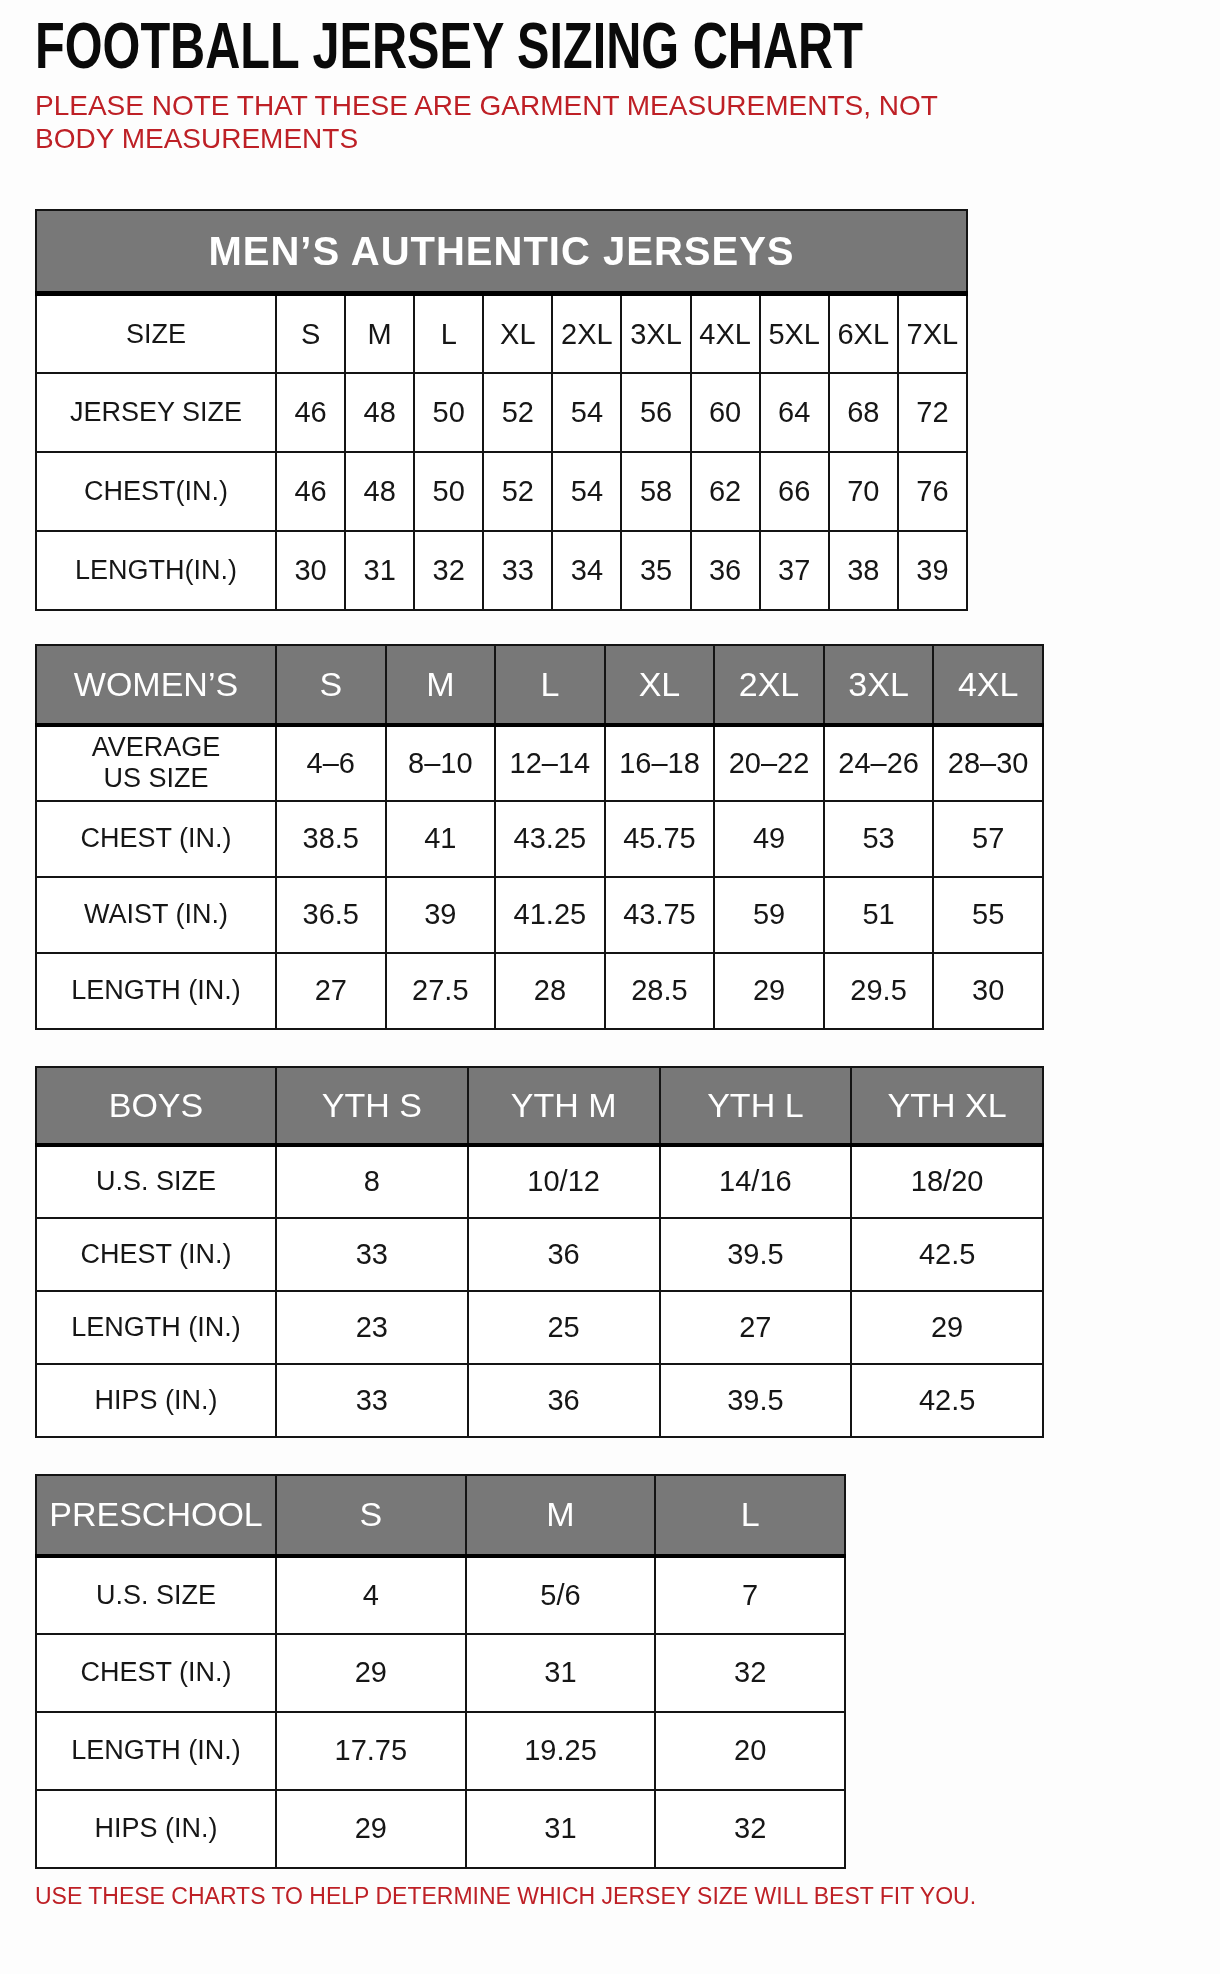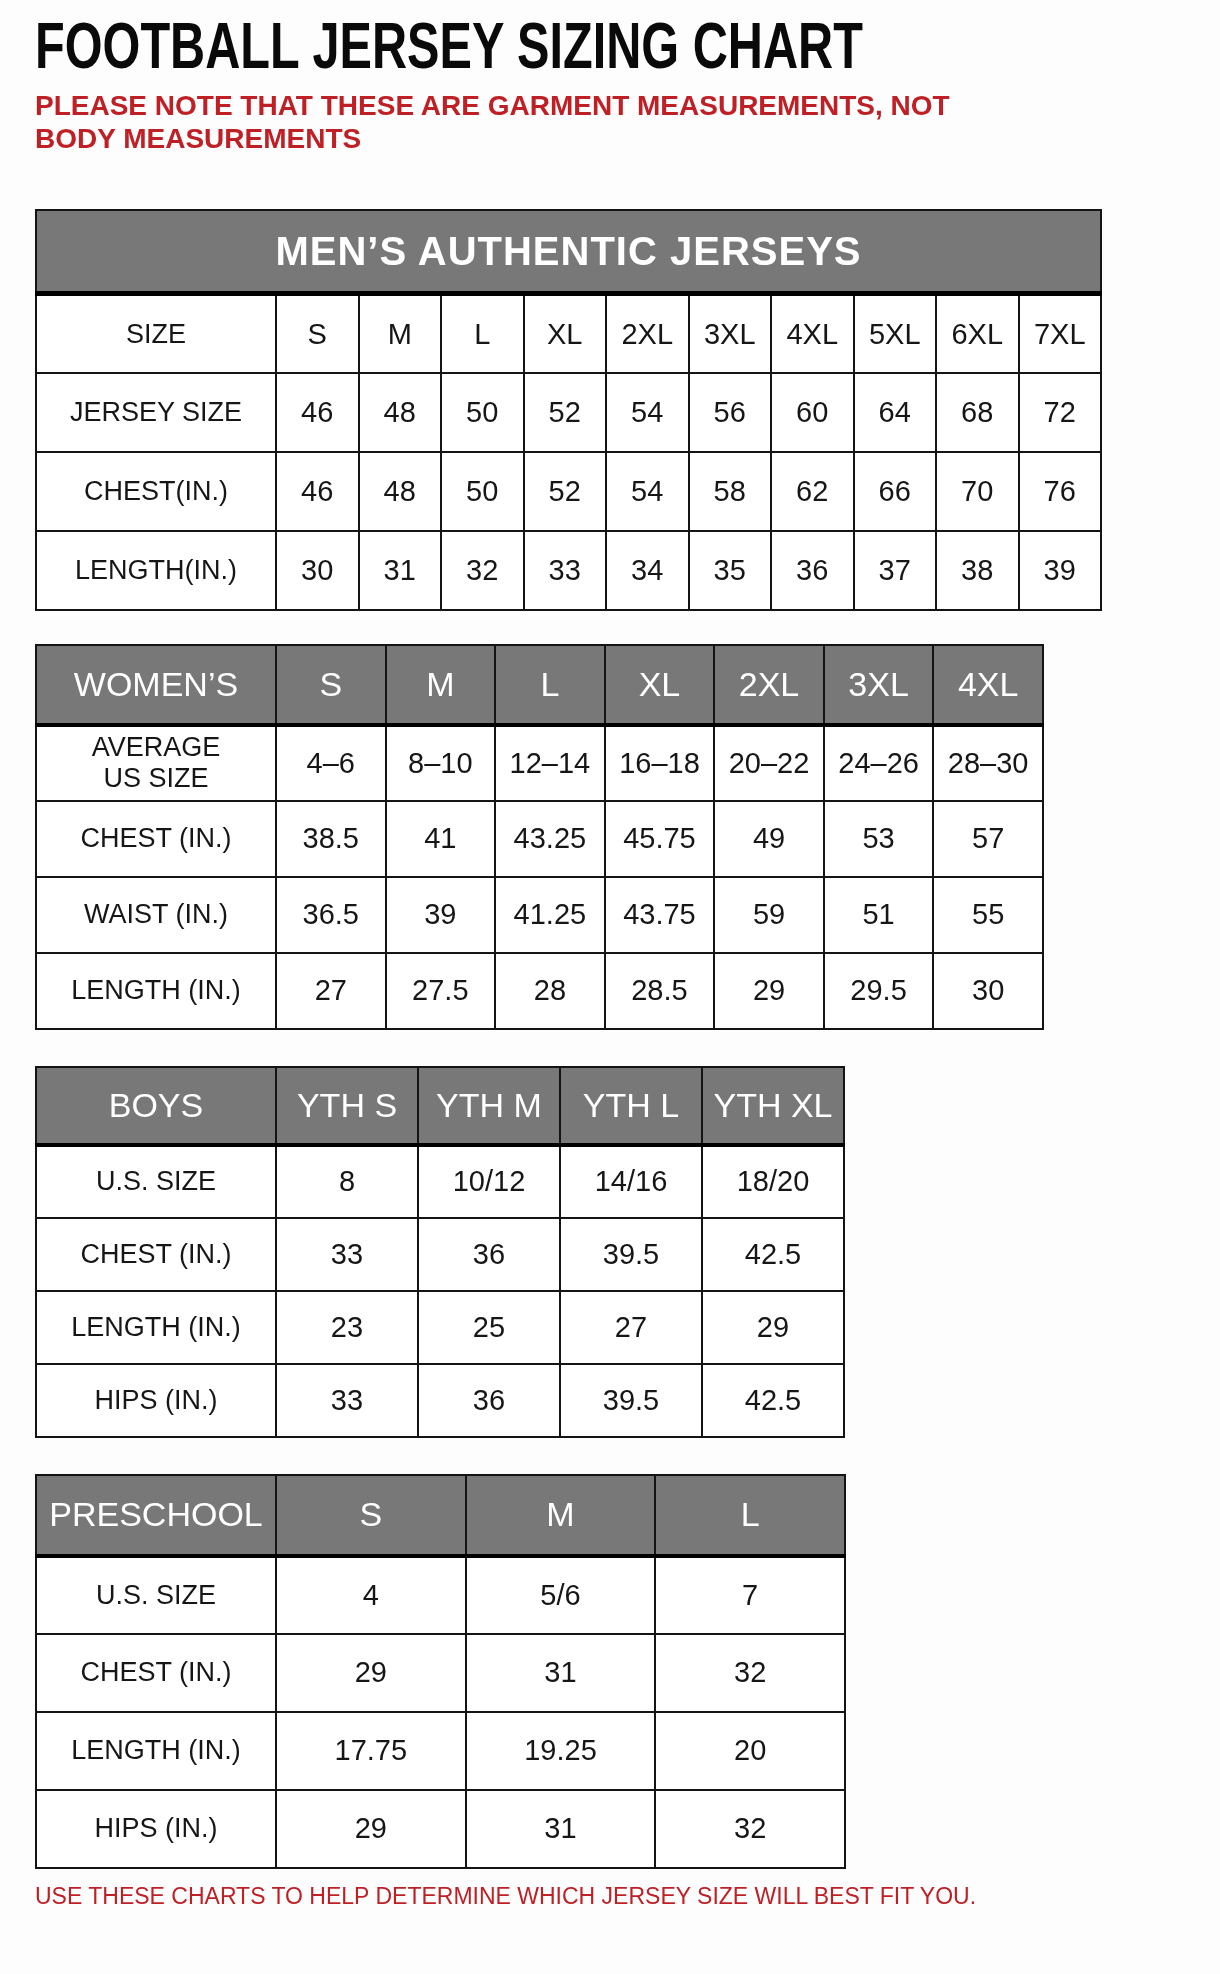--- a/index.html
+++ b/index.html
@@ -31,21 +31,21 @@
     transform: scaleX(0.76);
     transform-origin: left center;
     letter-spacing: 0px;
   }
   .subtitle {
     margin: 12px 0 0 0;
     max-width: 940px;
     color: var(--accent-red);
     font-size: 28px;
     line-height: 1.18;
-    font-weight: 700;
+    font-weight: 400;
   }
   table {
     border-collapse: collapse;
     table-layout: fixed;
     background: #fff;
   }
   td {
     border: 2px solid var(--border-dark);
     text-align: center;
     vertical-align: middle;
@@ -67,29 +67,29 @@
   }
   td.banner {
     background: var(--header-gray);
     color: #fff;
     font-size: 40px;
     font-weight: 700;
     letter-spacing: 1px;
     border-bottom: 5px solid #000;
     height: 82px;
   }
-  #table-mens { width: 1067px; margin-top: 54px; }
+  #table-mens { width: 933px; margin-top: 54px; }
   #table-mens td { height: 79px; }
   #table-mens td.banner { height: 84px; }
 
   #table-womens { width: 1009px; margin-top: 33px; }
   #table-womens td { height: 76px; }
   #table-womens tr.header-row td { height: 80px; }
 
-  #table-boys { width: 810px; margin-top: 36px; }
+  #table-boys { width: 1009px; margin-top: 36px; }
   #table-boys td { height: 73px; }
   #table-boys tr.header-row td { height: 78px; }
 
   #table-preschool { width: 811px; margin-top: 36px; }
   #table-preschool td { height: 78px; }
   #table-preschool tr.header-row td { height: 81px; }
 
   .footer {
     margin: 14px 0 0 0;
     color: var(--accent-red);

